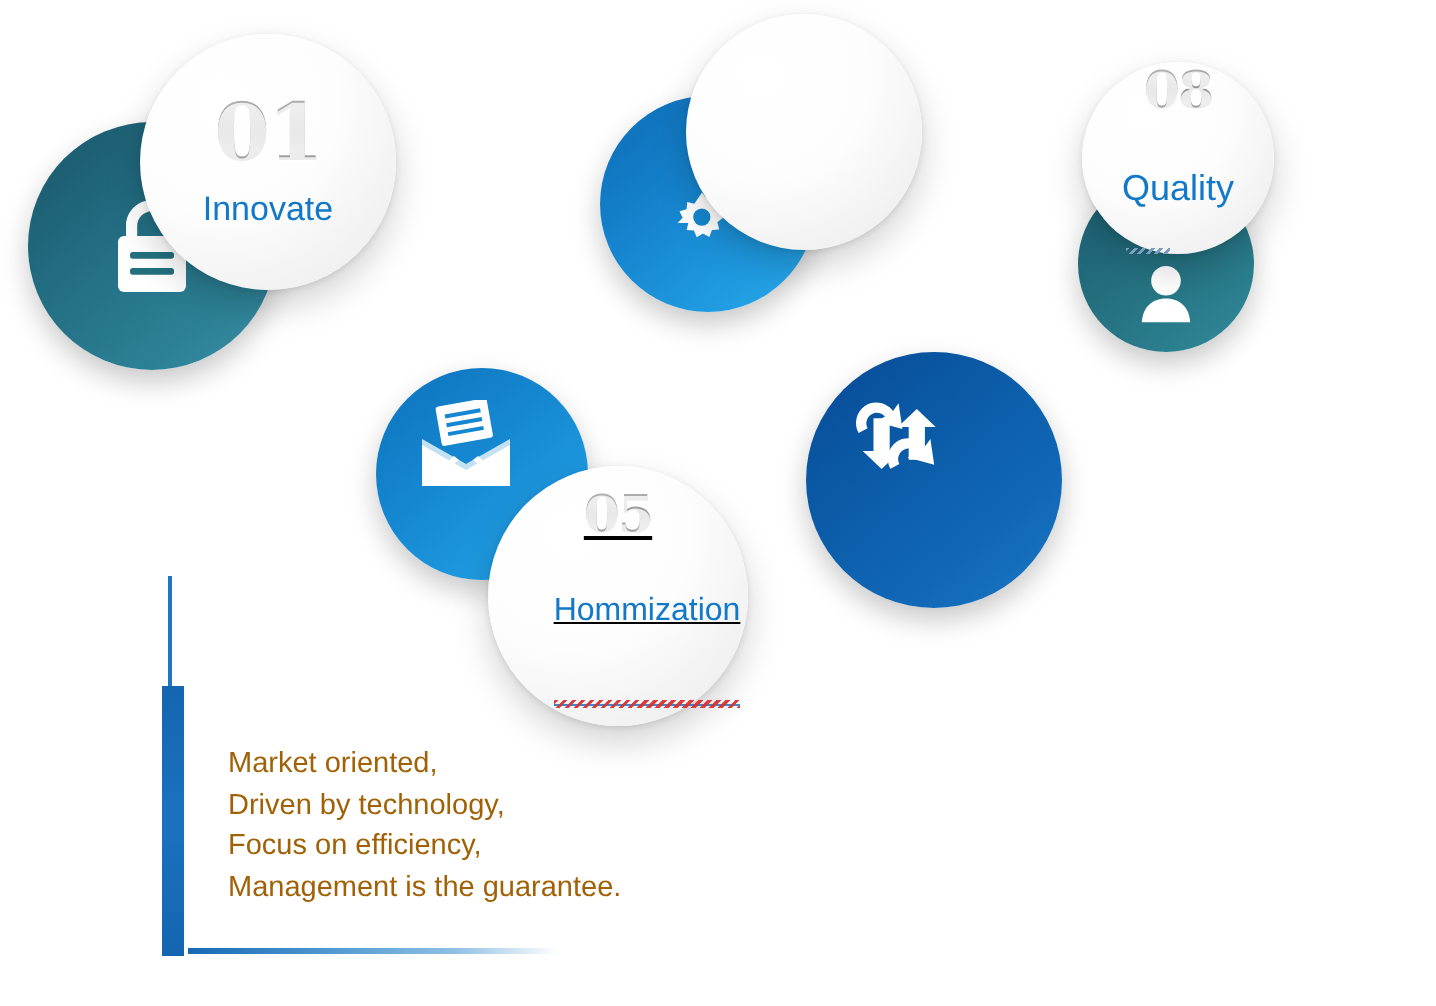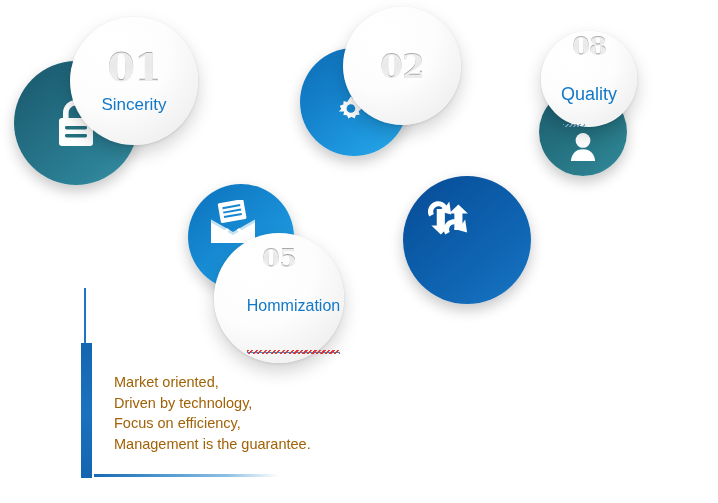--- a/index.html
+++ b/index.html
@@ -96,21 +96,21 @@
     left:403px;top:176px;width:128px;height:128px;
     background:linear-gradient(140deg,#084a95 0%,#0b5ba7 38%,#1168b6 72%,#1a78c6 100%);
   }
   #c4-label{left:463px;top:220px;width:118px;height:118px;}
 
   
   #c5-icon{
     left:188px;top:184px;width:106px;height:106px;
     background:linear-gradient(140deg,#0d72bd 0%,#1587d0 42%,#1f9be1 78%,#2aa8ea 100%);
   }
-  #c5-label{left:214px;top:233px;width:130px;height:130px;}
+  #c5-label{left:244px;top:233px;width:130px;height:130px;text-decoration:underline;}
 
   
   #c1-label .num{font-size:40px;}
   #c1-label .cap{font-size:17px;margin-top:8px;}
   #c2-label .num{font-size:33px;}
   #c2-label .cap{font-size:15px;margin-top:7px;}
   #c3-label .num{font-size:26px;}
   #c3-label .cap{font-size:18px;margin-top:5px;}
   #c4-label .num{font-size:38px;}
   #c4-label .cap{font-size:16px;margin-top:8px;}
@@ -149,33 +149,32 @@
       <svg width="44" height="50" viewBox="0 0 44 50" aria-hidden="true">
         <path d="M22 2c-7.2 0-13 5.8-13 13v7h5.6v-7c0-4.1 3.3-7.4 7.4-7.4s7.4 3.3 7.4 7.4v7H35v-7C35 7.8 29.2 2 22 2z"></path>
         <rect x="5" y="20" width="34" height="28" rx="3"></rect>
         <rect x="11" y="28" width="22" height="3.4" rx="1.4" fill="#23707f"></rect>
         <rect x="11" y="36" width="22" height="3.4" rx="1.4" fill="#23707f"></rect>
       </svg>
     </span>
   </div>
   <div class="label-circle" id="c1-label">
     <span class="num">01</span>
-    <span class="cap">Sincerity</span>
+    <span class="cap">Innovate</span>
   </div>
 
   <div class="icon-circle" id="c2-icon">
     <span class="glyph" style="position:absolute;left:36px;top:46px;">
       <svg width="30" height="30" viewBox="0 0 32 32" aria-hidden="true">
         <path d="M16 2.4l2.3 3.1 3.7-1.1 .4 3.9 3.8 1.0-1.6 3.6 2.6 2.9-3.0 2.5 1.0 3.8-3.9 .3-1.4 3.7-3.4-1.9-3.3 2.0-1.5-3.6-3.9-.2 .9-3.8L3 18.7l2.7-2.8-1.7-3.5 3.8-1.1 .3-3.9 3.8 1.0L16 2.4z"></path>
         <circle cx="15.9" cy="15.5" r="4.6" fill="#1587d0"></circle>
       </svg>
     </span>
   </div>
   <div class="label-circle" id="c2-label">
-    <span class="num">02</span>
   </div>
 
   <div class="icon-circle" id="c3-icon">
     <span class="glyph" style="position:absolute;left:31px;top:44px;">
       <svg width="26" height="30" viewBox="0 0 26 30" aria-hidden="true">
         <circle cx="13" cy="8.4" r="7.4"></circle>
         <path d="M13 17.3c-7.2 0-11.6 4.6-12.1 11.8h24.2C24.6 21.9 20.2 17.3 13 17.3z"></path>
       </svg>
     </span>
   </div>

